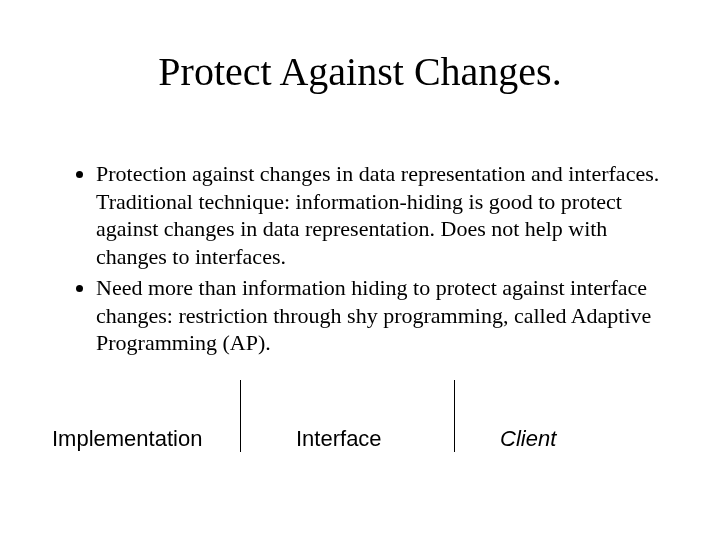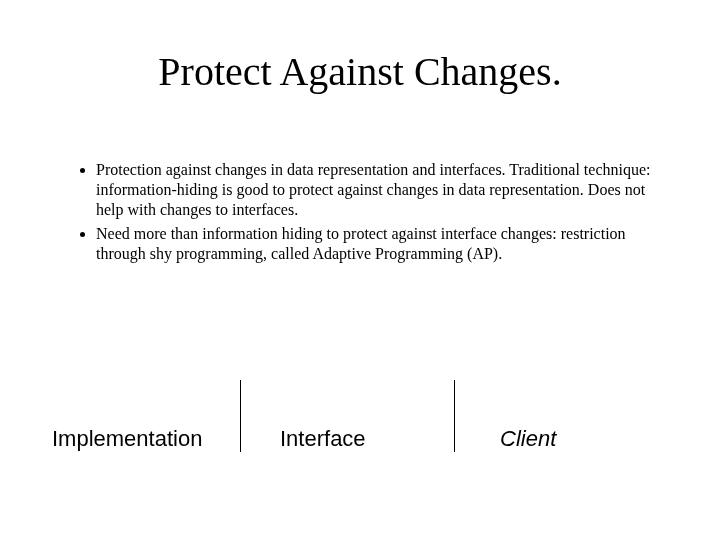--- a/index.html
+++ b/index.html
@@ -24,21 +24,21 @@
     width: 720px;
     text-align: center;
     font-size: 40px;
     font-weight: normal;
   }
   .bullets {
     position: absolute;
     top: 160px;
     left: 72px;
     width: 590px;
-    font-size: 16px;
+    font-size: 22px;
     line-height: 1.25;
   }
   .bullets ul {
     margin: 0;
     padding-left: 24px;
     list-style: disc;
   }
   .bullets li {
     margin-bottom: 4px;
   }
@@ -52,21 +52,21 @@
   .sans {
     font-family: Arial, Helvetica, sans-serif;
     margin-top: 16px;
   }
   .box-label {
     position: absolute;
     top: 30px;
     font-size: 22px;
   }
   .impl-label { left: 52px; }
-  .iface-label { left: 280px; }
+  .iface-label { left: 296px; }
   .client-label { left: 500px; font-style: italic; }
   .vline {
     position: absolute;
     top: 0;
     width: 0;
     height: 72px;
     border-left: 1.5px solid #000;
   }
   .vline1 { left: 240px; }
   .vline2 { left: 454px; }

